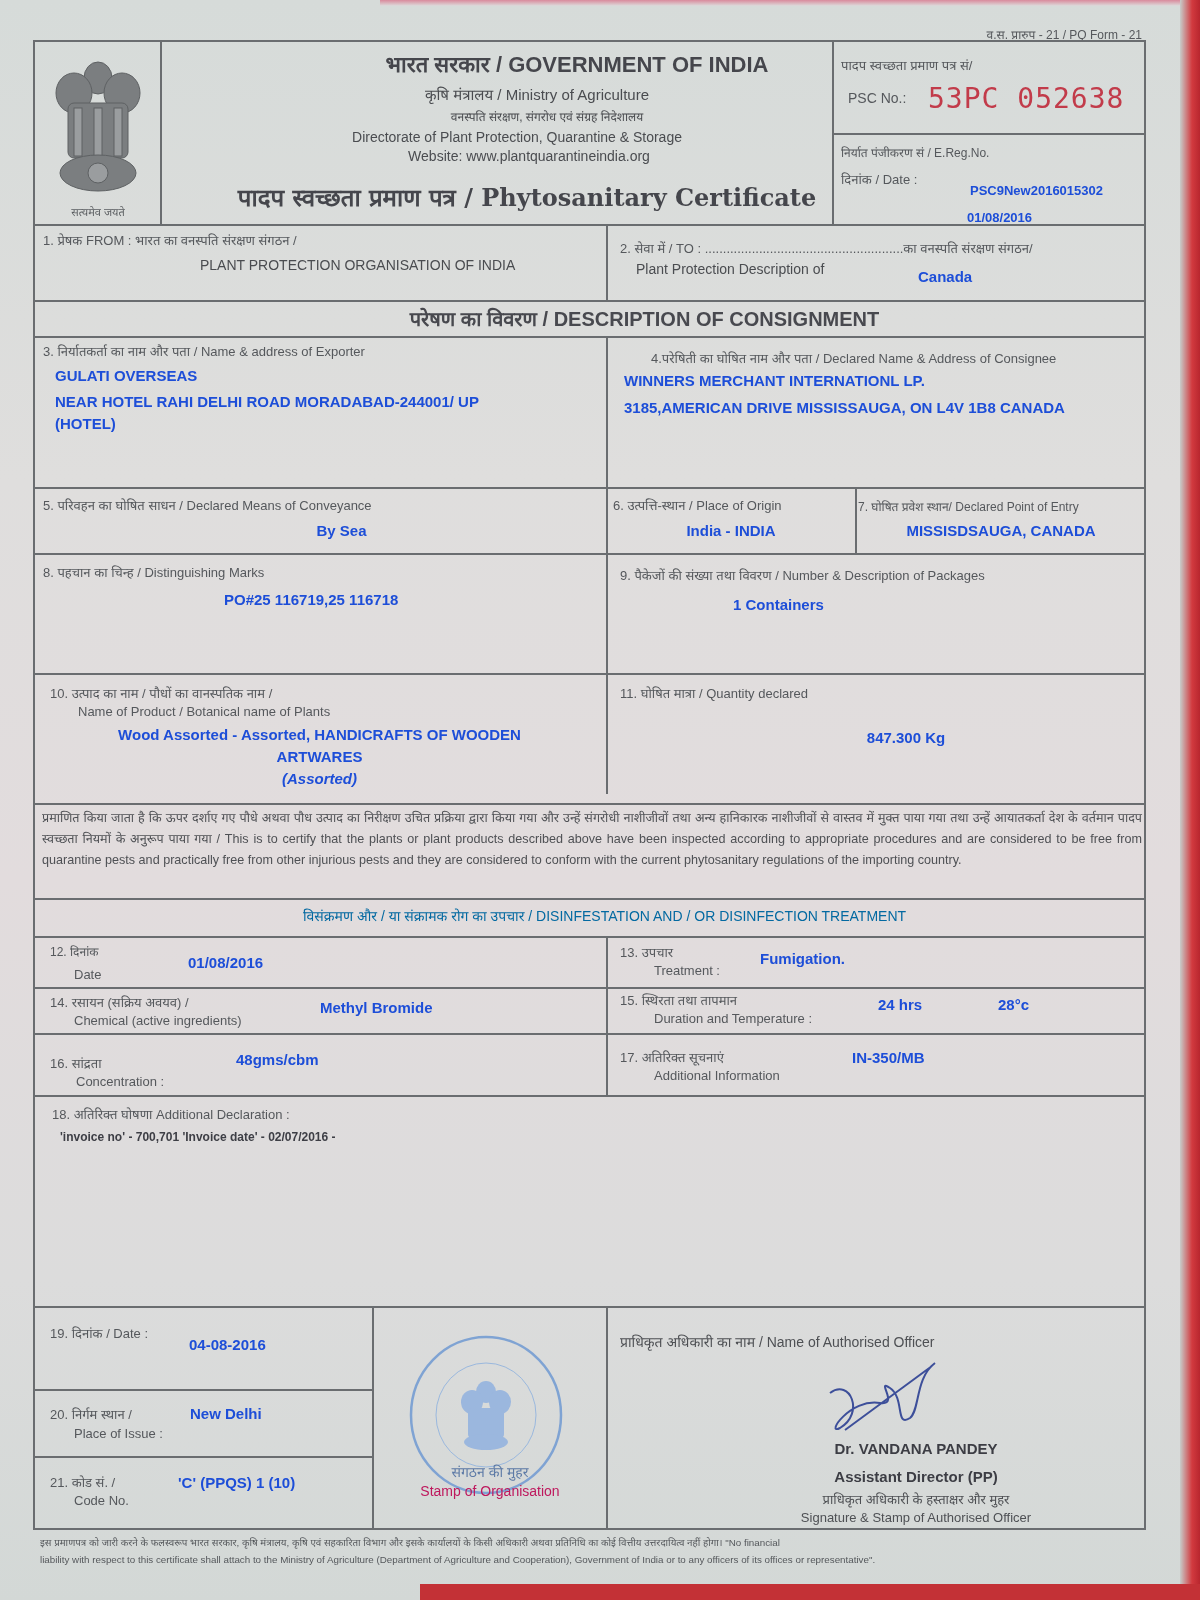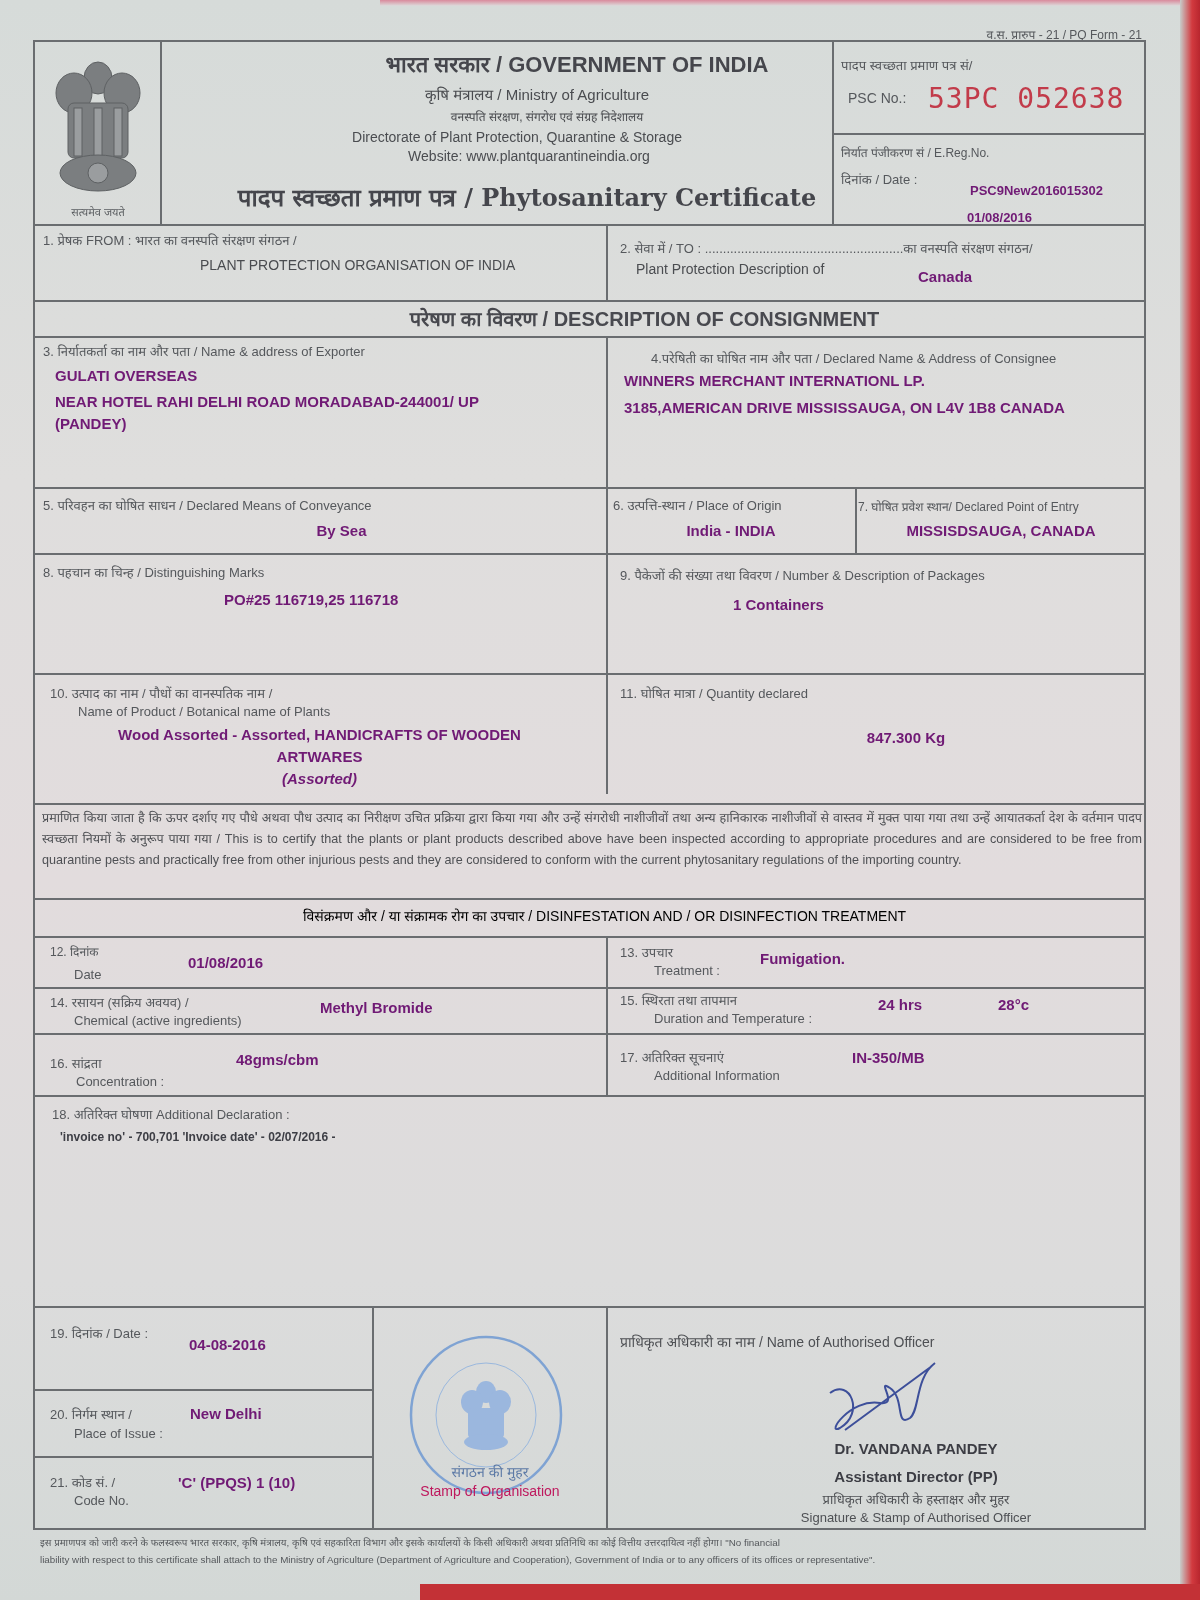--- a/index.html
+++ b/index.html
@@ -23,21 +23,21 @@
     background: #c33136;
   }
   .topedge {
     position: absolute; left: 380px; top: 0; width: 800px; height: 6px;
     background: linear-gradient(180deg, #d98a9c, #dcdcdc);
   }
   .abs { position: absolute; }
   .line-h { position: absolute; height: 2px; background: #6a6d70; }
   .line-v { position: absolute; width: 2px; background: #6a6d70; }
   .lbl { font-size: 13px; color: #55585c; }
-  .val { font-size: 15px; font-weight: bold; color: #701a75; }
+  .val { font-size: 15px; font-weight: bold; color: #1d4ed8; }
   .center { text-align: center; }
 </style>
 </head>
 <body>
 
 <div class="paper"></div>
 <div class="topedge"></div>
 <div class="redge"></div>
 <div class="bedge"></div>
 
@@ -117,21 +117,21 @@
 
 <div class="abs lbl" style="left:620px; top:239px;">2. सेवा में / TO : .......................................................का वनस्पति संरक्षण संगठन/</div>
 <div class="abs" style="left:636px; top:261px; font-size:14px; color:#4a4c50;">Plant Protection  Description of</div>
 <div class="abs val" style="left:918px; top:268px;">Canada</div>
 
 <div class="abs center" style="left:33px; top:305px; width:1113px; font-size:20px; font-weight:bold; color:#48494f; padding-left:110px;">परेषण का विवरण / DESCRIPTION OF CONSIGNMENT</div>
 
 <div class="abs lbl" style="left:43px; top:342px;">3. निर्यातकर्ता का नाम और पता  / Name &amp; address of Exporter</div>
 <div class="abs val" style="left:55px; top:367px;">GULATI OVERSEAS</div>
 <div class="abs val" style="left:55px; top:393px;">NEAR HOTEL RAHI DELHI ROAD MORADABAD-244001/ UP</div>
-<div class="abs val" style="left:55px; top:415px;">(PANDEY)</div>
+<div class="abs val" style="left:55px; top:415px;">(HOTEL)</div>
 
 <div class="abs lbl" style="left:610px; top:349px;margin-left:41px;">4.परेषिती का घोषित नाम और पता / Declared Name &amp; Address of Consignee</div>
 <div class="abs val" style="left:624px; top:372px;">WINNERS MERCHANT INTERNATIONL LP.</div>
 <div class="abs val" style="left:624px; top:399px;">3185,AMERICAN DRIVE MISSISSAUGA, ON L4V 1B8  CANADA</div>
 
 <div class="abs lbl" style="left:43px; top:496px;">5. परिवहन का घोषित साधन  / Declared Means of Conveyance</div>
 <div class="abs val center" style="left:33px; top:522px; width:573px; padding-left:44px;">By Sea</div>
 
 <div class="abs lbl" style="left:613px; top:496px;">6. उत्पत्ति-स्थान / Place of Origin</div>
 <div class="abs val center" style="left:606px; top:522px; width:250px;">India - INDIA</div>
@@ -149,21 +149,21 @@
 <div class="abs lbl" style="left:78px; top:704px;">Name of Product / Botanical name of Plants</div>
 <div class="abs val center" style="left:33px; top:726px; width:573px;">Wood Assorted - Assorted, HANDICRAFTS OF WOODEN</div>
 <div class="abs val center" style="left:33px; top:748px; width:573px;">ARTWARES</div>
 <div class="abs val center" style="left:33px; top:770px; width:573px; font-style:italic;">(Assorted)</div>
 
 <div class="abs lbl" style="left:620px; top:684px;">11. घोषित मात्रा  / Quantity declared</div>
 <div class="abs val center" style="left:606px; top:729px; width:540px; padding-left:60px;">847.300 Kg</div>
 
 <div class="abs" style="left:42px; top:808px; width:1100px; font-size:12.6px; line-height:21px; color:#4e5054; text-align:justify;">प्रमाणित किया जाता है कि ऊपर दर्शाए गए पौधे अथवा पौध उत्पाद का निरीक्षण उचित प्रक्रिया द्वारा किया गया और उन्हें संगरोधी नाशीजीवों तथा अन्य हानिकारक नाशीजीवों से वास्तव में मुक्त पाया गया तथा उन्हें आयातकर्ता देश के वर्तमान पादप स्वच्छता नियमों के अनुरूप पाया गया  /  This is to certify that the plants or plant products described above have been inspected according to appropriate procedures and are considered to be free from quarantine pests and practically free from other injurious pests and they are considered to conform with the current phytosanitary regulations of the importing country.</div>
 
-<div class="abs center" style="left:33px; top:906px; width:1113px; font-size:14px; color:#000000; padding-left:30px;">विसंक्रमण और / या संक्रामक रोग का उपचार / DISINFESTATION AND / OR DISINFECTION TREATMENT</div>
+<div class="abs center" style="left:33px; top:906px; width:1113px; font-size:14px; color:#0369a1; padding-left:30px;">विसंक्रमण और / या संक्रामक रोग का उपचार / DISINFESTATION AND / OR DISINFECTION TREATMENT</div>
 
 <div class="abs lbl" style="left:50px; top:943px; font-size:12px;">12. दिनांक</div>
 <div class="abs lbl" style="left:74px; top:967px;">Date</div>
 <div class="abs val" style="left:188px; top:954px;">01/08/2016</div>
 
 <div class="abs lbl" style="left:620px; top:943px;">13.  उपचार</div>
 <div class="abs lbl" style="left:654px; top:963px;">Treatment :</div>
 <div class="abs val" style="left:760px; top:950px;">Fumigation.</div>
 
 <div class="abs lbl" style="left:50px; top:993px;">14. रसायन (सक्रिय अवयव) /</div>

